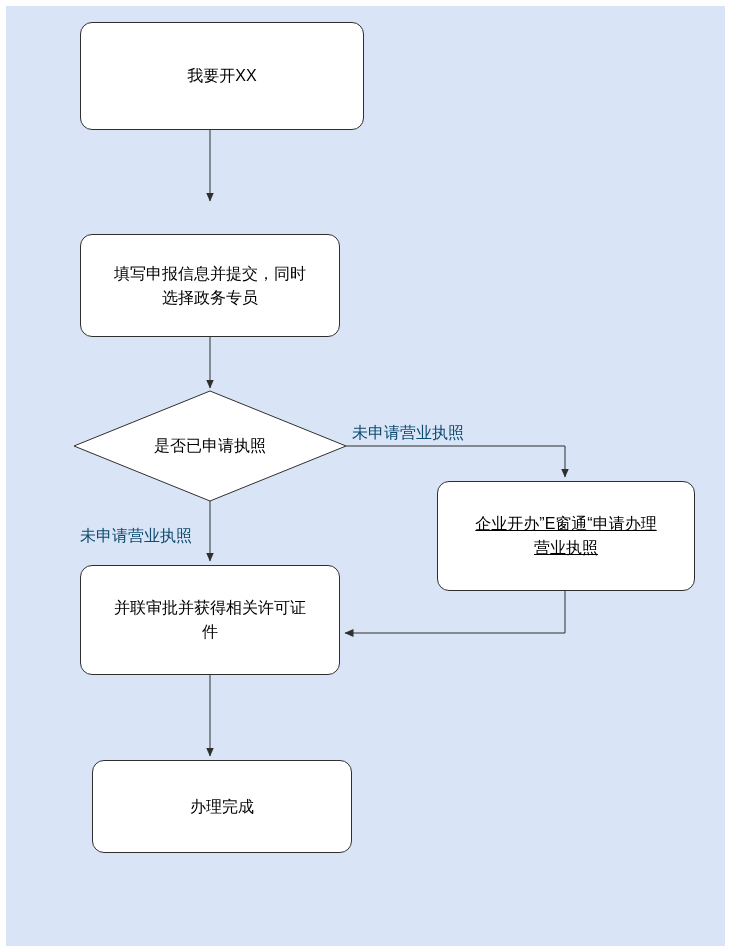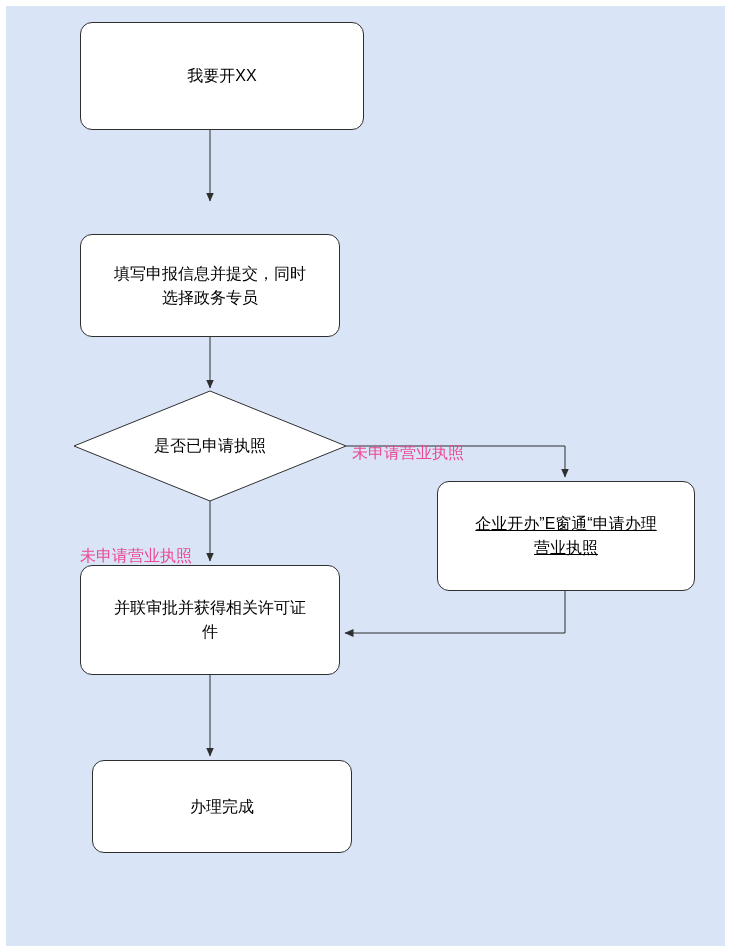--- a/index.html
+++ b/index.html
@@ -24,23 +24,22 @@
     box-sizing:border-box;
   }
   .node span{white-space:pre-line;line-height:1.5;}
   .diamond-label{
     position:absolute;
     display:flex;align-items:center;justify-content:center;
     font-size:16px;color:#000000;
   }
   .edge-label{
     position:absolute;
-    font-size:16px;color:#ec4899;
+    font-size:16px;color:#0c4a6e;
     white-space:nowrap;
-    margin-top:20px;
   }
 </style>
 </head>
 <body>
 
 <div class="page">
 
   <div class="bg"></div>
 
   <svg class="connectors" width="731" height="952" xmlns="http://www.w3.org/2000/svg">

